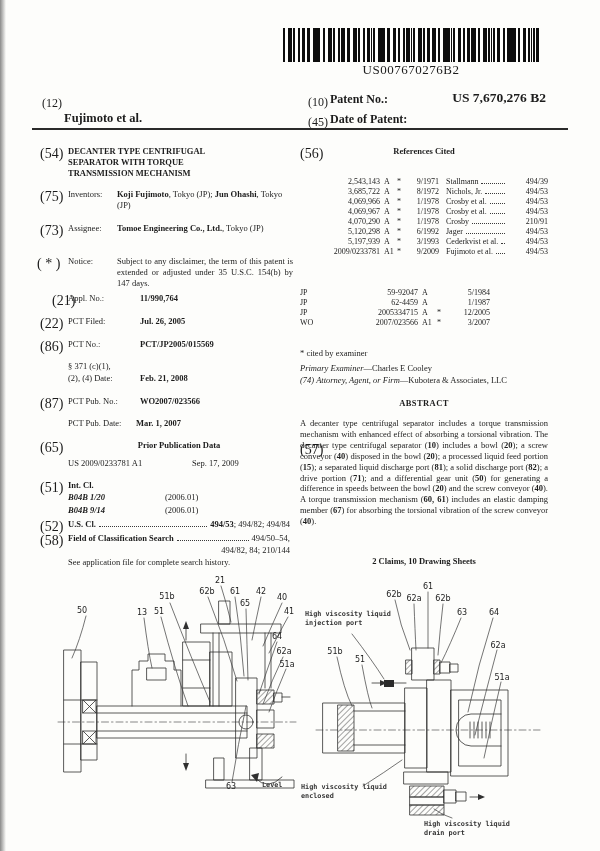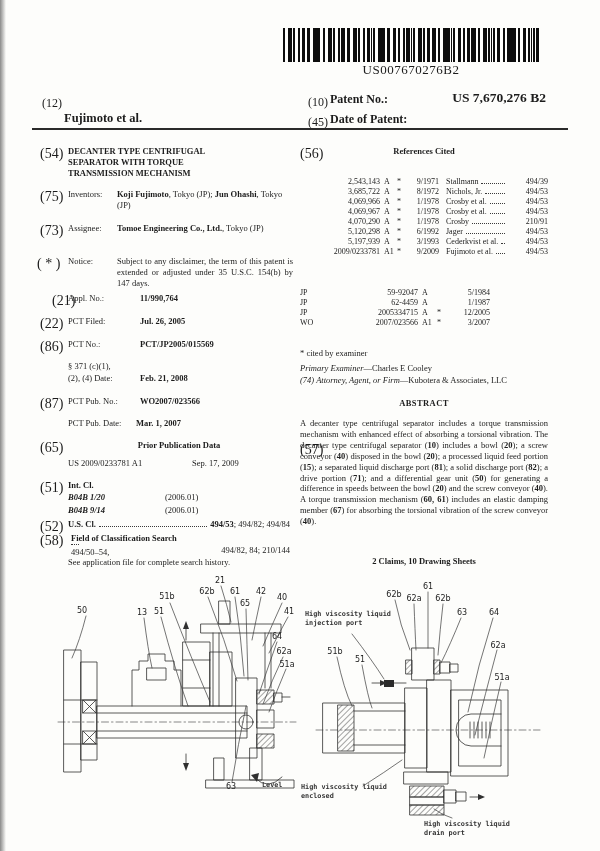--- a/index.html
+++ b/index.html
@@ -134,21 +134,21 @@
     </div>
 
   <span class="abs bib-tag" style="left:40px;top:519px;">(52)</span>
   <div class="abs t8 flexrow" style="left:68px;top:519px;width:222px;">
     <b>U.S. Cl.</b>
     <span class="lead"></span>
     <span><b>494/53</b><span>; 494/82; 494/84</span></span>
   </div>
 
   <span class="abs bib-tag" style="left:40px;top:533px;">(58)</span>
-  <div class="abs t8 flexrow" style="left:68px;top:533px;width:222px;flex-direction:column;">
+  <div class="abs t8 flexrow" style="left:68px;top:533px;width:222px;">
     <b>Field of Classification Search</b>
     <span class="lead"></span>
     <span>494/50–54,</span>
   </div>
   <div class="abs t8" style="left:68px;top:545px;width:222px;text-align:right;">494/82, 84;  210/144</div>
   <div class="abs t8" style="left:68px;top:557px;width:222px;">See application file for complete search history.</div>
 
   <span class="abs bib-tag" style="left:300px;top:146px;">(56)</span>
   <div class="abs t8 ctr" style="left:300px;top:146px;width:248px;font-weight:bold;">References Cited</div>
 

